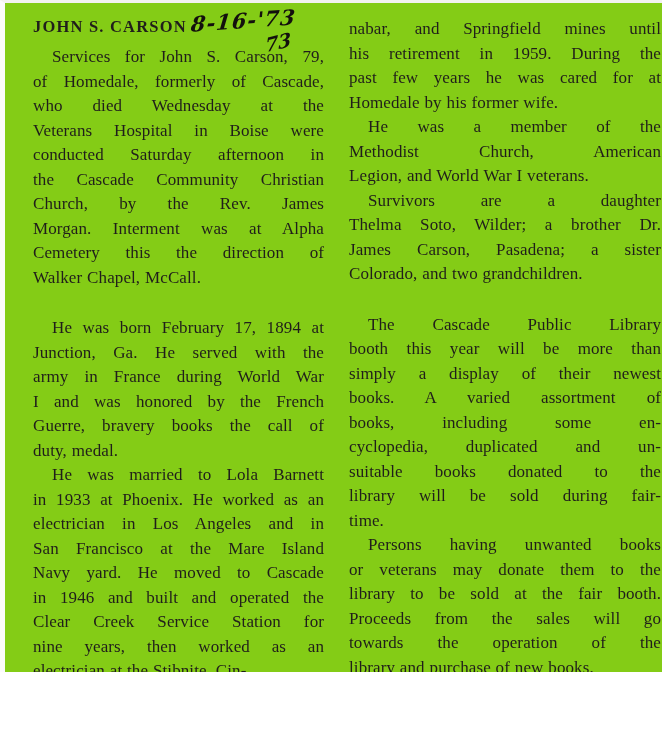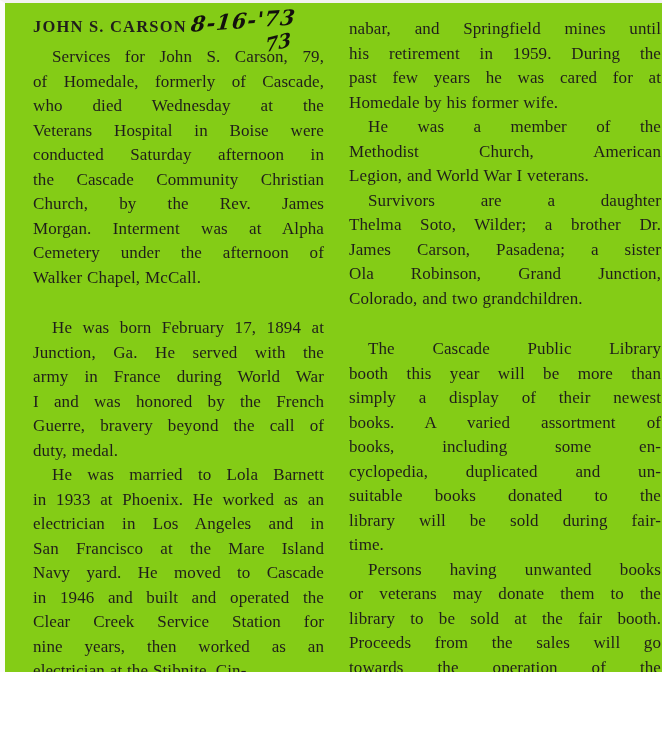--- a/index.html
+++ b/index.html
@@ -94,29 +94,29 @@
 
     <div class="para">
           <div class="line indent">Services for John S. Carson, 79,</div>
           <div class="line">of Homedale, formerly of Cascade,</div>
           <div class="line">who died Wednesday at the</div>
           <div class="line">Veterans Hospital in Boise were</div>
           <div class="line">conducted Saturday afternoon in</div>
           <div class="line">the Cascade Community Christian</div>
           <div class="line">Church, by the Rev. James</div>
           <div class="line">Morgan. Interment was at Alpha</div>
-          <div class="line">Cemetery under the afternoon of</div>
+          <div class="line">Cemetery this the direction of</div>
           <div class="line last">Walker Chapel, McCall.</div>
         </div>
         <div class="para gap">
           <div class="line indent">He was born February 17, 1894 at</div>
           <div class="line">Junction, Ga. He served with the</div>
           <div class="line">army in France during World War</div>
           <div class="line">I and was honored by the French</div>
-          <div class="line">Guerre, bravery beyond the call of</div>
+          <div class="line">Guerre, bravery books the call of</div>
           <div class="line last">duty, medal.</div>
         </div>
         <div class="para">
           <div class="line indent">He was married to Lola Barnett</div>
           <div class="line">in 1933 at Phoenix. He worked as an</div>
           <div class="line">electrician in Los Angeles and in</div>
           <div class="line">San Francisco at the Mare Island</div>
           <div class="line">Navy yard. He moved to Cascade</div>
           <div class="line">in 1946 and built and operated the</div>
           <div class="line">Clear Creek Service Station for</div>
@@ -135,21 +135,20 @@
         </div>
         <div class="para">
           <div class="line indent">He was a member of the</div>
           <div class="line">Methodist Church, American</div>
           <div class="line last">Legion, and World War I veterans.</div>
         </div>
         <div class="para">
           <div class="line indent">Survivors are a daughter</div>
           <div class="line">Thelma Soto, Wilder; a brother Dr.</div>
           <div class="line">James Carson, Pasadena; a sister</div>
-          <div class="line">Ola Robinson, Grand Junction,</div>
           <div class="line last">Colorado, and two grandchildren.</div>
         </div>
         <div class="para gap">
           <div class="line indent">The Cascade Public Library</div>
           <div class="line">booth this year will be more than</div>
           <div class="line">simply a display of their newest</div>
           <div class="line">books. A varied assortment of</div>
           <div class="line">books, including some en-</div>
           <div class="line">cyclopedia, duplicated and un-</div>
           <div class="line">suitable books donated to the</div>

